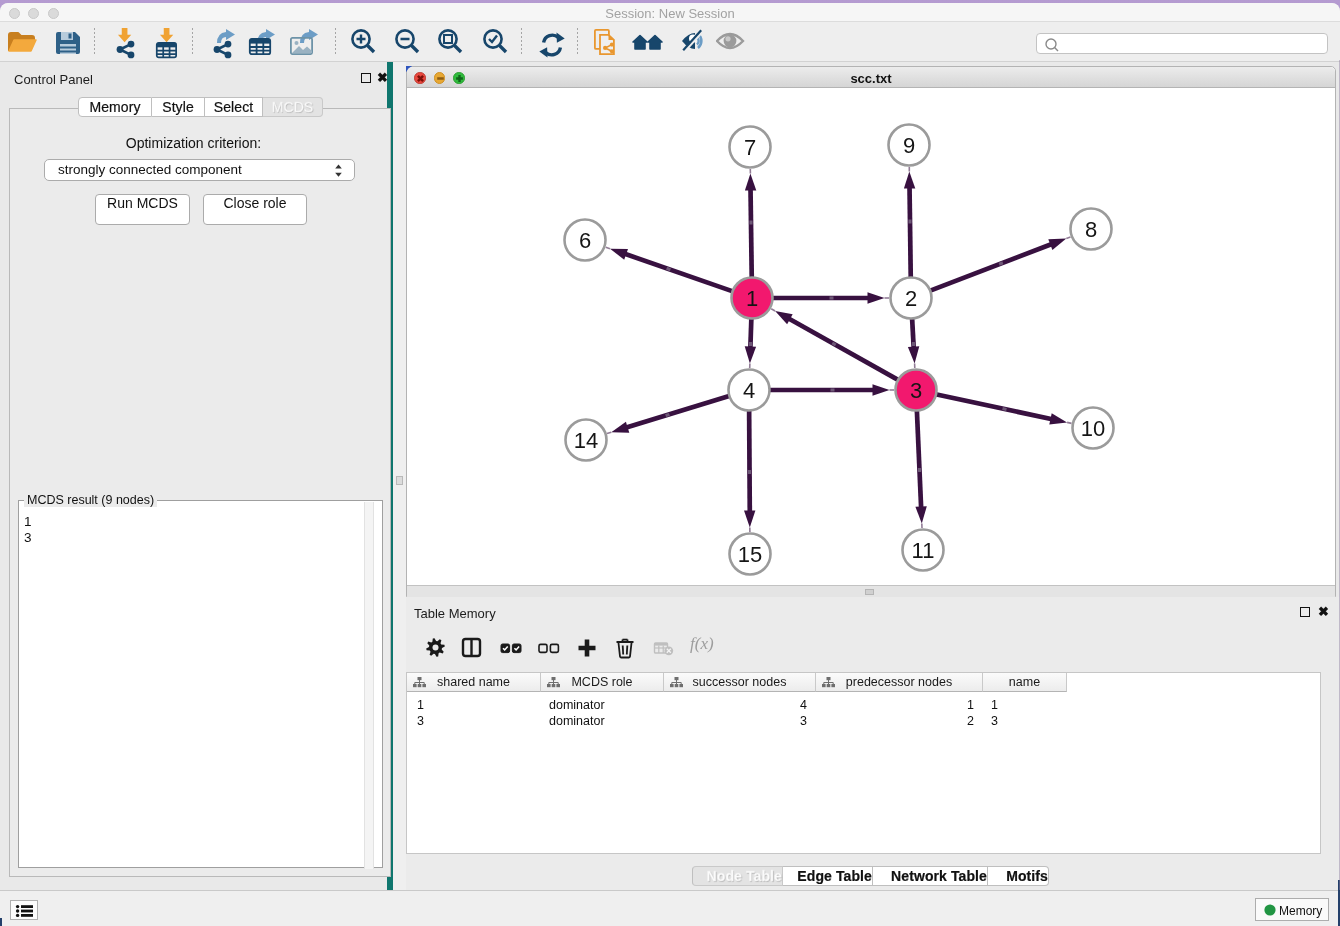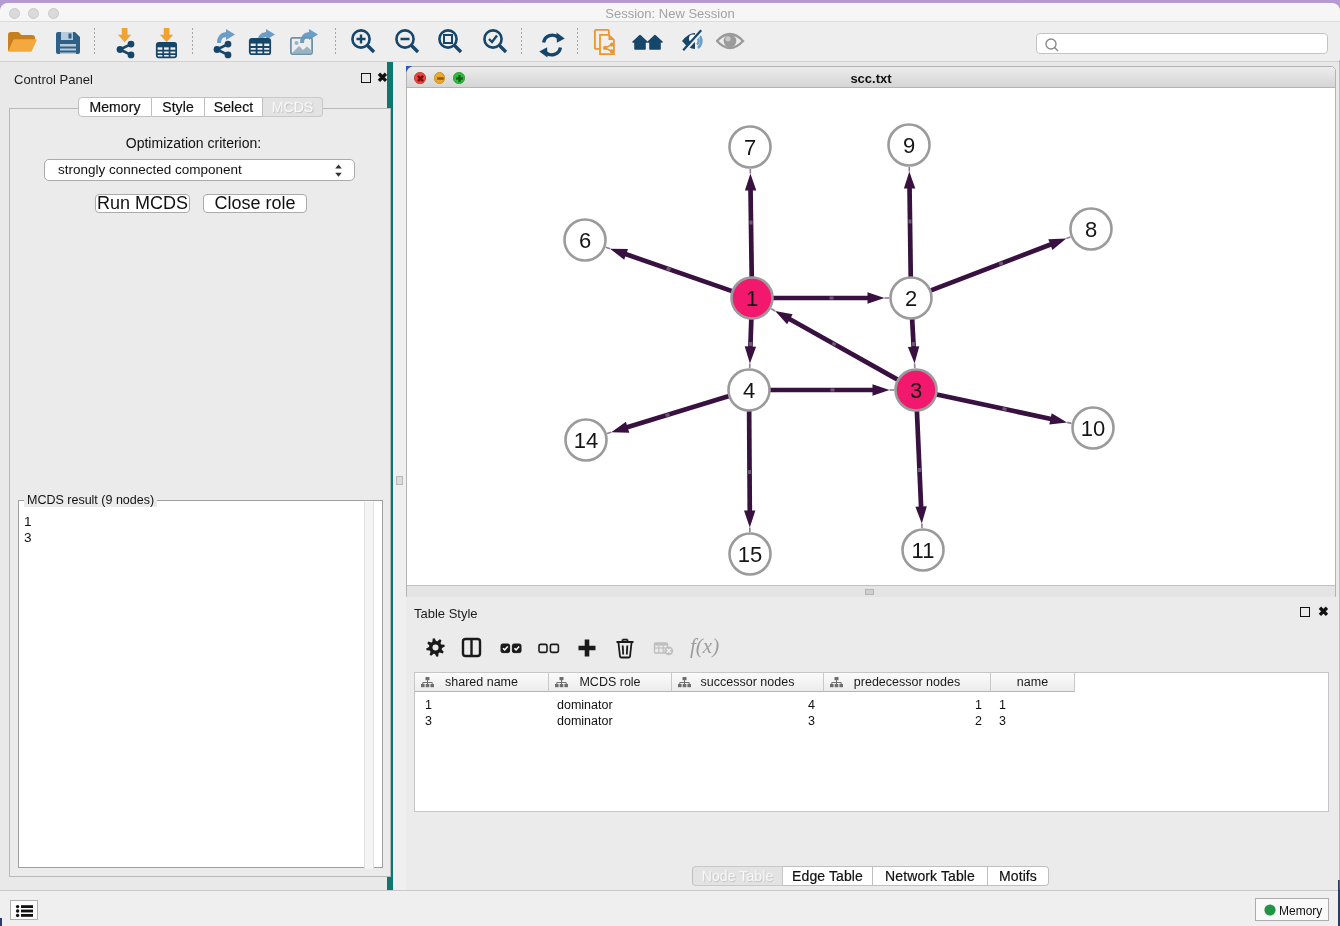--- a/index.html
+++ b/index.html
@@ -18,41 +18,41 @@
 #cpanel .hdr{position:absolute;left:14px;top:10px;font-size:13px;color:#1c1c1c}
 .winbtn-sq{position:absolute;width:10px;height:10px;border:1.6px solid #111}
 .winbtn-x{position:absolute;font-size:13px;font-weight:bold;color:#111;line-height:10px}
 .tab{position:absolute;height:20px;background:#fff;border:1px solid #bfbfbf;border-left:none;font-size:14px;font-weight:normal;letter-spacing:0.1px;-webkit-text-stroke:0.2px #111;color:#111;text-align:center;line-height:19px}
 .tab.first{border-left:1px solid #bfbfbf;border-radius:4px 0 0 4px}
 .tab.last{border-radius:0 4px 4px 0}
 .tab.dis{background:#e3e3e3;color:#fbfbfb;-webkit-text-stroke:0.3px #ededed;text-shadow:0.8px 1px 1px #b9b9b9;border-color:#c9c9c9}
 #cpbox{position:absolute;left:9px;top:46px;width:382px;height:769px;border:1px solid #b9b9b9;background:#ebebeb}
 #optlabel{position:absolute;left:0;top:73px;width:100%;text-align:center;font-size:14px;color:#111}
 #combo{position:absolute;left:44px;top:97px;width:311px;height:22px;background:#fff;border:1px solid #ababab;border-radius:5px;font-size:13.5px;color:#111;line-height:20px;padding-left:13px}
-.btn{position:absolute;top:132px;height:19px;background:#fff;border:1px solid #ababab;border-radius:4px;font-size:18px;color:#111;text-align:center;line-height:17px}
+.btn{position:absolute;top:132px;height:31px;background:#fff;border:1px solid #ababab;border-radius:4px;font-size:14px;color:#111;text-align:center;line-height:17px}
 #fieldset{position:absolute;left:18px;top:438px;width:365px;height:368px;border:1px solid #9f9f9f;background:#fff}
 #fslegend{position:absolute;left:5px;top:-8px;background:#ebebeb;padding:0 3px;font-size:12.5px;color:#111}
 #fsscroll{position:absolute;right:8px;top:1px;width:10px;height:367px;background:#f4f4f4;border-left:1px solid #e2e2e2;border-right:1px solid #e2e2e2}
 
 #vsplit{position:absolute;left:393px;top:0;width:13px;height:831px;background:#efefef}
 
 #netwin{position:absolute;left:406px;top:4px;width:930px;height:531px;border:1px solid #b3b3b3;border-radius:5px 5px 0 0;background:#fff}
 #nettitle{position:absolute;left:0;top:0;width:100%;height:21px;background:linear-gradient(#ececec,#d5d5d5);border-bottom:1px solid #b4b4b4;border-radius:5px 5px 0 0}
 .traffic{position:absolute;top:5px;width:11.5px;height:11.5px;border-radius:50%}
 #netname{position:absolute;top:4px;width:100%;text-align:center;font-size:13px;font-weight:bold;color:#111}
 #canvas{position:absolute;left:0;top:21px;width:928px;height:497px;background:#fff;overflow:hidden}
 #netbottom{position:absolute;left:0;top:518px;width:928px;height:12px;background:#e4e4e4;border-top:1px solid #c2c2c2}
 
 #tpanel{position:absolute;left:406px;top:535px;width:934px;height:293px;background:#ebebeb}
 #tpanel .hdr{position:absolute;left:8px;top:9px;font-size:13px;color:#1c1c1c}
 #ttoolbar{position:absolute;left:11px;top:35px;width:1312px;height:38px}
-#tablebox{position:absolute;left:8px;top:75px;width:915px;height:140px;background:#fff;border:1px solid #c6c6c6}
+#tablebox{position:absolute;left:0;top:75px;width:915px;height:182px;background:#fff;border:1px solid #c6c6c6}
 .th{position:absolute;top:0;height:19px;background:linear-gradient(#fbfbfb,#ececec);border-right:1px solid #c9c9c9;border-bottom:1px solid #b4b4b4;font-size:12.5px;color:#1a1a1a;text-align:center;line-height:18px}
 .td{position:absolute;height:16px;font-size:12.5px;color:#111;line-height:16px}
-.btab{position:absolute;top:269px;height:20px;background:#fff;border:1px solid #bfbfbf;border-left:none;font-size:14px;font-weight:normal;letter-spacing:0.1px;-webkit-text-stroke:0.2px #111;color:#111;text-align:center;line-height:19px}
+.btab{position:absolute;top:269px;height:20px;background:#fff;border:1px solid #bfbfbf;border-left:none;font-size:14px;font-weight:bold;letter-spacing:0.1px;-webkit-text-stroke:0.2px #111;color:#111;text-align:right;line-height:19px}
 
 #status{position:absolute;left:0;top:887px;width:100%;height:36px;background:#efefef;border-top:1px solid #c9c9c9}
 #listbtn{position:absolute;left:10px;top:9px;width:28px;height:20px;background:#fcfcfc;border:1px solid #b0b0b0}
 #membtn{position:absolute;left:1255px;top:7px;width:74px;height:23px;background:#fafafa;border:1px solid #adadad;font-size:12.5px;color:#111}
 svg{display:block}
 </style></head>
 <body>
 <div id="win">
   <div id="titlebar">
     <div class="tlight" style="left:9px"></div>
@@ -398,21 +398,21 @@
             <text x="179" y="359.7" font-size="22" fill="#151515" text-anchor="middle">14</text>
             <text x="343" y="473.7" font-size="22" fill="#151515" text-anchor="middle">15</text>
           </svg>
         </div>
   <div id="netbottom">
           <div style="position:absolute;left:458px;top:3px;width:9px;height:6px;background:#d0d0d0;border:1px solid #b5b5b5"></div>
         </div>
 </div>
 
 <div id="tpanel">
-  <div class="hdr">Table Style</div>
+  <div class="hdr">Table Memory</div>
   <div class="winbtn-sq" style="left:894px;top:10px"></div>
   <div class="winbtn-x" style="left:912px;top:10px">✖</div>
   <div id="ttoolbar">
 <svg width="26" height="26" style="position:absolute;left:6px;top:3px">
             <path d="M21.4 9.8 L21.8 11.5 L19.0 13.1 L18.7 14.4 L20.7 16.8 L19.7 18.4 L16.7 17.5 L15.6 18.2 L15.2 21.4 L13.5 21.8 L11.9 19.0 L10.6 18.7 L8.2 20.7 L6.6 19.7 L7.5 16.7 L6.8 15.6 L3.6 15.2 L3.2 13.5 L6.0 11.9 L6.3 10.6 L4.3 8.2 L5.3 6.6 L8.3 7.5 L9.4 6.8 L9.8 3.6 L11.5 3.2 L13.1 6.0 L14.4 6.3 L16.8 4.3 L18.4 5.3 L17.5 8.3 L18.2 9.4 Z" fill="#1a1a1a"></path>
             <circle cx="12.5" cy="12.5" r="3" fill="#ebebeb"></circle>
           </svg>
 <svg width="24" height="24" style="position:absolute;left:43px;top:4px">
             <rect x="3" y="3" width="17" height="17" rx="2.5" fill="none" stroke="#1a1a1a" stroke-width="2.4"></rect>
             <line x1="11.5" y1="3" x2="11.5" y2="20" stroke="#1a1a1a" stroke-width="2.4"></line>
@@ -449,21 +449,21 @@
             <g opacity="0.45">
               <rect x="2.5" y="7" width="13" height="10" rx="1" fill="none" stroke="#8a8a8a" stroke-width="1.4"></rect>
               <rect x="2.5" y="7" width="13" height="2.6" fill="#8a8a8a"></rect>
               <line x1="2.5" y1="12" x2="15.5" y2="12" stroke="#8a8a8a" stroke-width="1.2"></line>
               <line x1="6.8" y1="9.6" x2="6.8" y2="17" stroke="#8a8a8a" stroke-width="1.2"></line>
               <line x1="11.2" y1="9.6" x2="11.2" y2="17" stroke="#8a8a8a" stroke-width="1.2"></line>
               <circle cx="16.8" cy="14.8" r="4.4" fill="#8a8a8a"></circle>
               <path d="M14.8 12.8 l4 4 M18.8 12.8 l-4 4" stroke="#fff" stroke-width="1.3"></path>
             </g>
           </svg>
-<div style="position:absolute;left:273px;top:2px;width:46px;height:30px;font-family:'Liberation Serif',serif;font-style:italic;font-size:21px;color:#9d9d9d">f(x)</div>
+<div style="position:absolute;left:273px;top:2px;width:46px;height:30px;font-family:'Liberation Serif',serif;font-style:italic;font-size:17px;color:#9d9d9d">f(x)</div>
 </div>
   <div id="tablebox">
           <div class="th" style="left:0px;width:134px"><svg width="13" height="11" style="position:absolute;left:6px;top:4px">
               <g fill="#6e6e6e">
                 <rect x="4.5" y="0" width="4" height="3.2"></rect>
                 <rect x="0" y="7" width="3.6" height="3.2"></rect>
                 <rect x="4.7" y="7" width="3.6" height="3.2"></rect>
                 <rect x="9.4" y="7" width="3.6" height="3.2"></rect>
                 <path d="M6.5 3 L6.5 5.5 M1.8 7 L1.8 5.5 L11.2 5.5 L11.2 7 M6.5 5.5 L6.5 7" stroke="#6e6e6e" stroke-width="1" fill="none"></path>
               </g>

